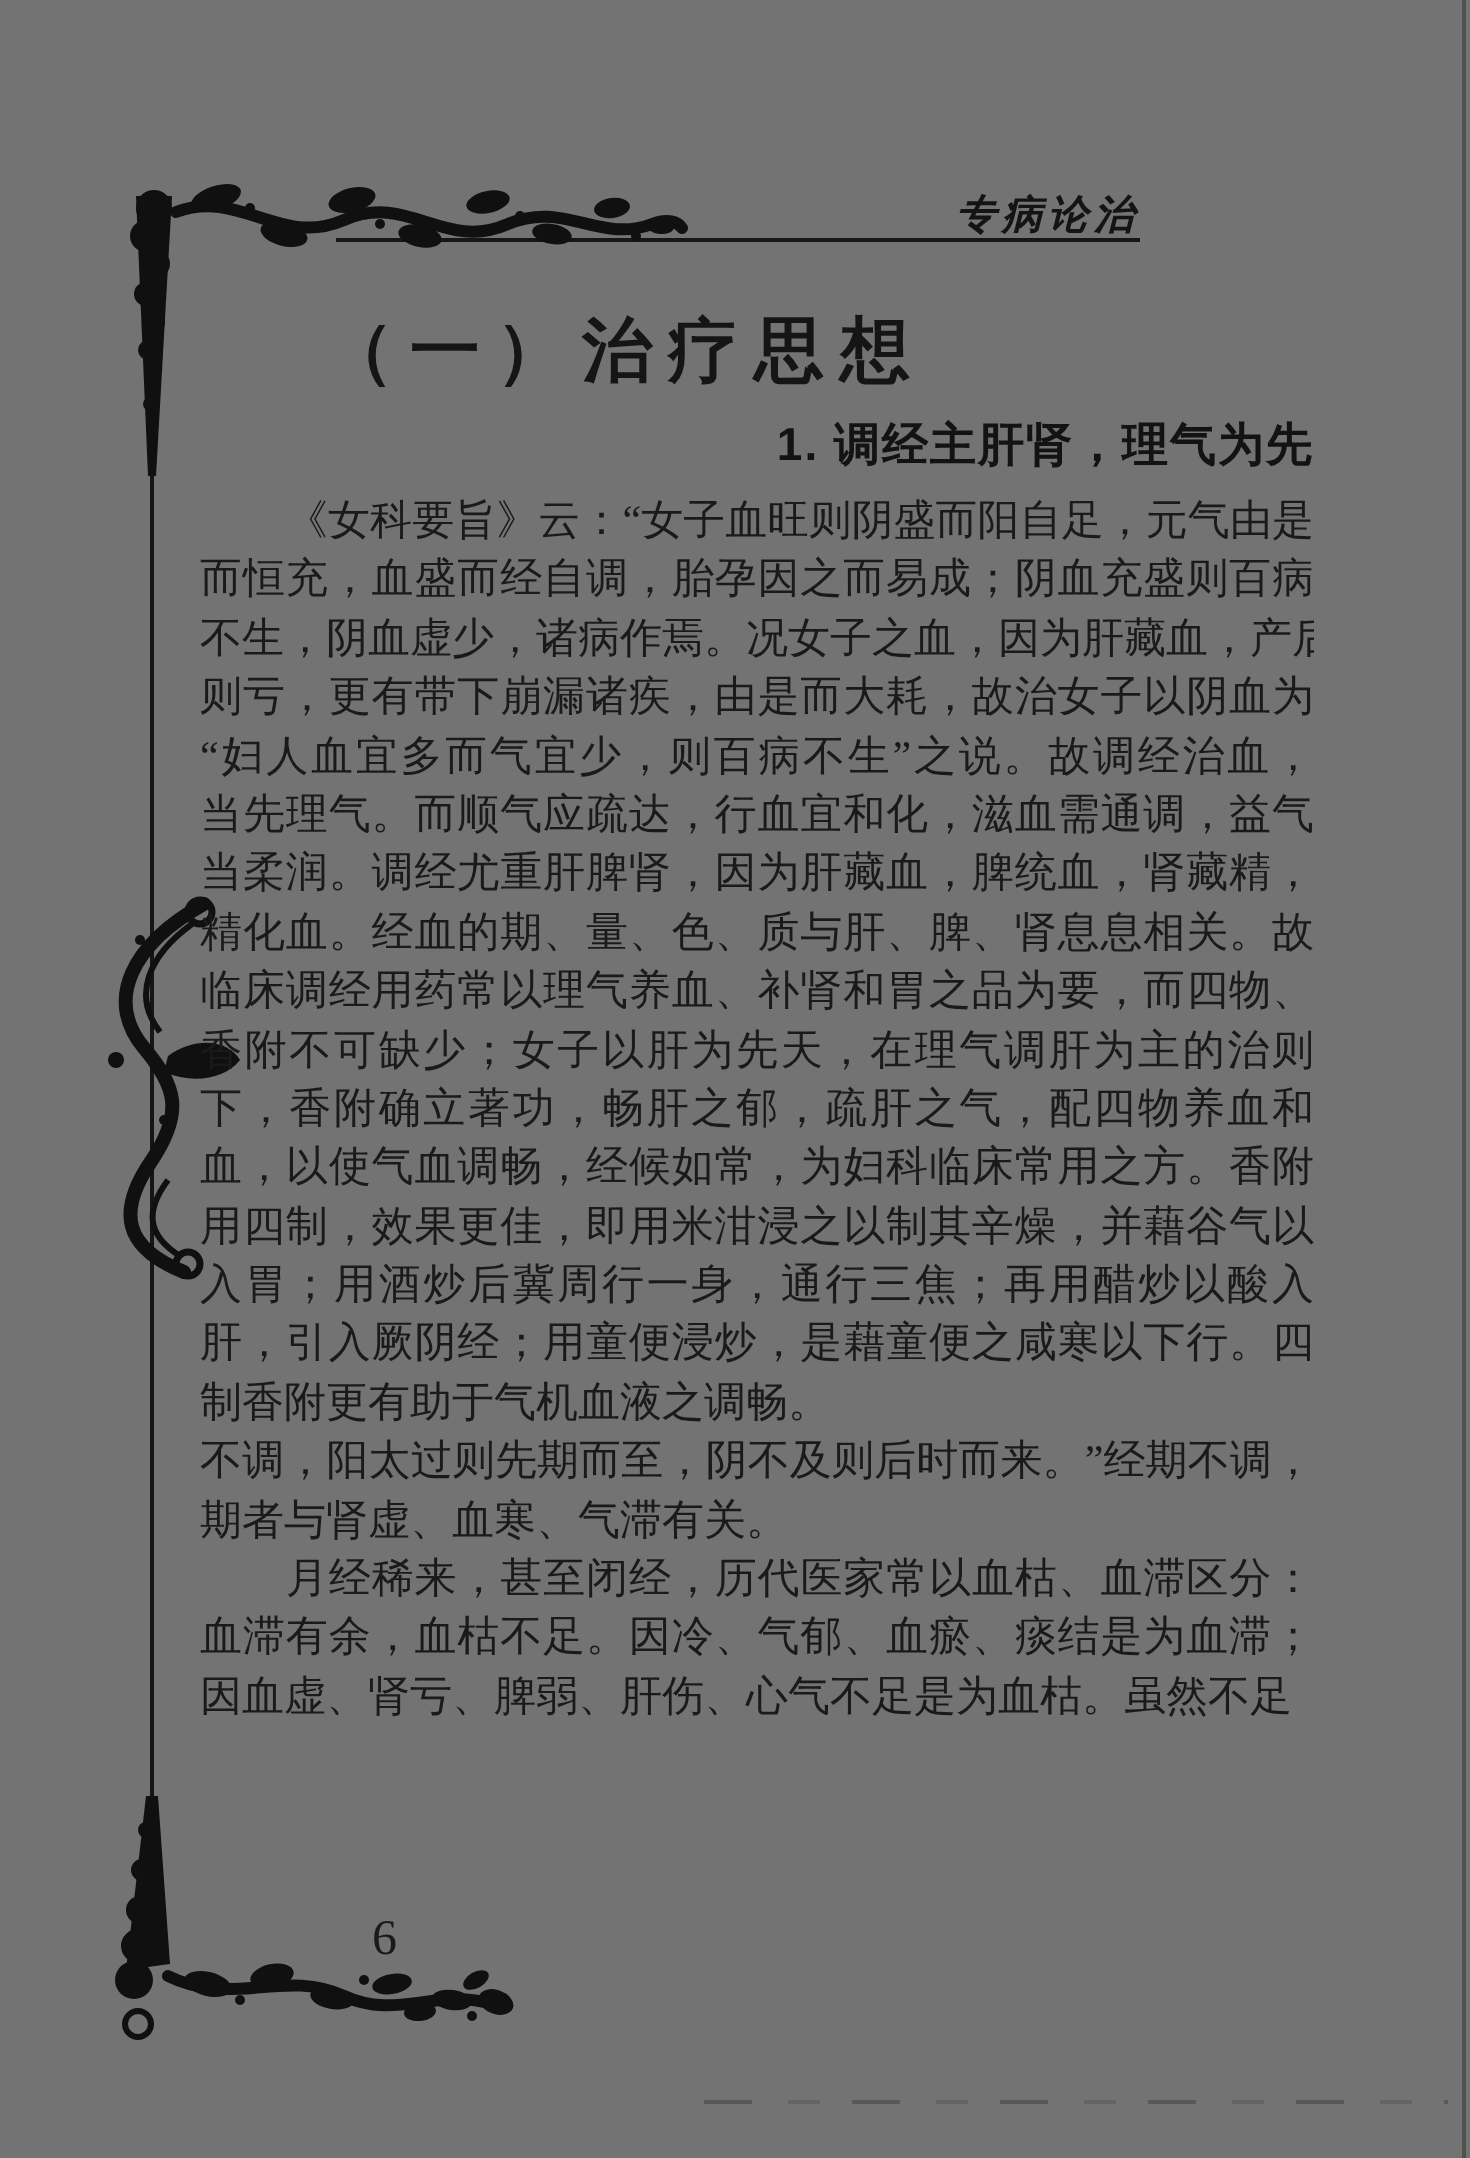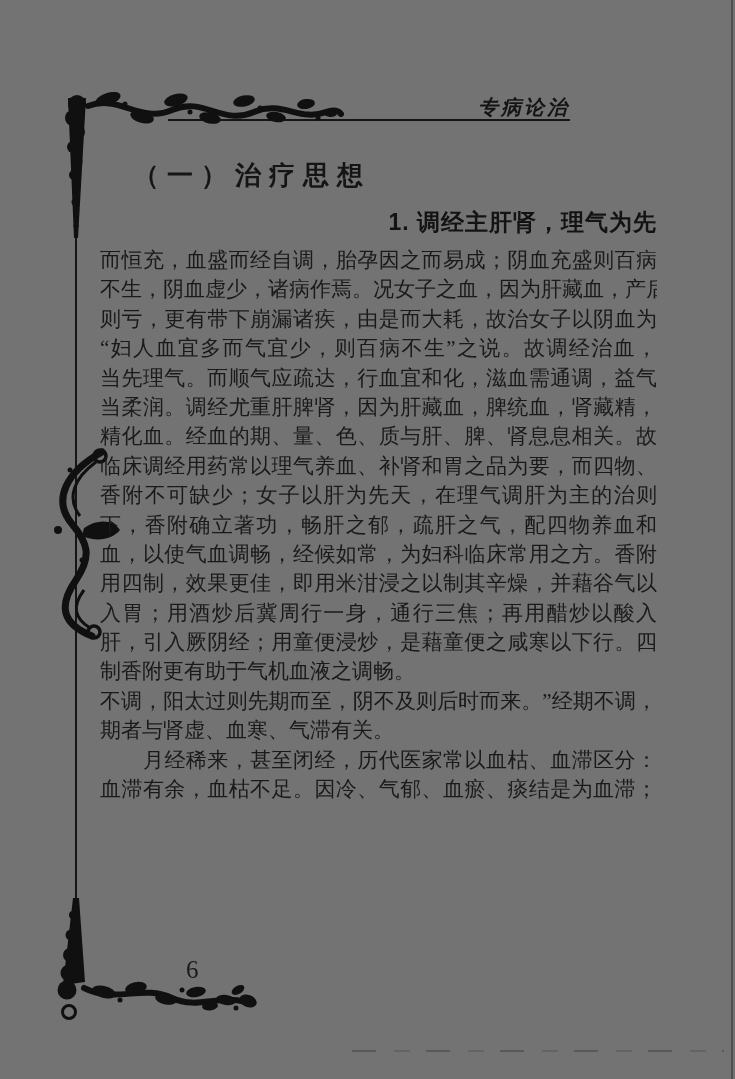--- a/index.html
+++ b/index.html
@@ -28,22 +28,22 @@
     position: absolute; left: 75px; top: 128px;
     width: 2px; height: 824px; background: #161616;
   }
   
   .deco { position: absolute; left: 0; top: 0; pointer-events: none; }
   
   .content {
     position: absolute; left: 100px; top: 161px; width: 557px;
   }
   .section-title {
-    font-size: 26px; font-weight: 600; letter-spacing: 8px;
-    height: 30px; line-height: 30px; margin-left: 33px;
+    font-size: 35px; font-weight: 600; letter-spacing: 8px;
+    height: 30px; line-height: 30px; margin-left: 62px;
     color: #151515;
   }
   .subsection-title {
     margin-top: 18px; margin-left: 43px;
     font-size: 23px; font-weight: bold; letter-spacing: 1px;
     height: 26px; line-height: 26px;
     font-family: "Liberation Sans", "DejaVu Sans", sans-serif;
     color: #131313;
     text-align: right;
   }
@@ -146,39 +146,41 @@
       <circle cx="120" cy="1000" r="2.5"></circle>
         <circle cx="182" cy="990" r="2.5"></circle>
         <circle cx="236" cy="1008" r="2.5"></circle>
     </g>
   </svg>
 
   <div class="content">
     <div class="section-title">（一）治疗思想</div>
     <div class="subsection-title">1. 调经主肝肾，理气为先</div>
     <div class="paragraphs">
+        <div class="line first">《女科要旨》云：“女子血旺则阴盛而阳自足，元气由是</div>
         <div class="line">而恒充，血盛而经自调，胎孕因之而易成；阴血充盛则百病</div>
         <div class="line">不生，阴血虚少，诸病作焉。况女子之血，因为肝藏血，产后</div>
         <div class="line">则亏，更有带下崩漏诸疾，由是而大耗，故治女子以阴血为</div>
         <div class="line">“妇人血宜多而气宜少，则百病不生”之说。故调经治血，</div>
         <div class="line">当先理气。而顺气应疏达，行血宜和化，滋血需通调，益气</div>
         <div class="line">当柔润。调经尤重肝脾肾，因为肝藏血，脾统血，肾藏精，</div>
         <div class="line">精化血。经血的期、量、色、质与肝、脾、肾息息相关。故</div>
         <div class="line">临床调经用药常以理气养血、补肾和胃之品为要，而四物、</div>
         <div class="line">香附不可缺少；女子以肝为先天，在理气调肝为主的治则</div>
         <div class="line">下，香附确立著功，畅肝之郁，疏肝之气，配四物养血和</div>
         <div class="line">血，以使气血调畅，经候如常，为妇科临床常用之方。香附</div>
         <div class="line">用四制，效果更佳，即用米泔浸之以制其辛燥，并藉谷气以</div>
         <div class="line">入胃；用酒炒后冀周行一身，通行三焦；再用醋炒以酸入</div>
         <div class="line">肝，引入厥阴经；用童便浸炒，是藉童便之咸寒以下行。四</div>
         <div class="line last">制香附更有助于气机血液之调畅。</div>
         <div class="line">不调，阳太过则先期而至，阴不及则后时而来。”经期不调，</div>
         <div class="line last">期者与肾虚、血寒、气滞有关。</div>
         <div class="line first">月经稀来，甚至闭经，历代医家常以血枯、血滞区分：</div>
         <div class="line">血滞有余，血枯不足。因冷、气郁、血瘀、痰结是为血滞；</div>
+        <div class="line last">因血虚、肾亏、脾弱、肝伤、心气不足是为血枯。虽然不足</div>
       </div>
   </div>
 
   <div class="page-number">6</div>
 
   <div class="scan-line-bottom"></div>
   <div class="scan-edge-right"></div>
 </div>
 
 </body></html>

